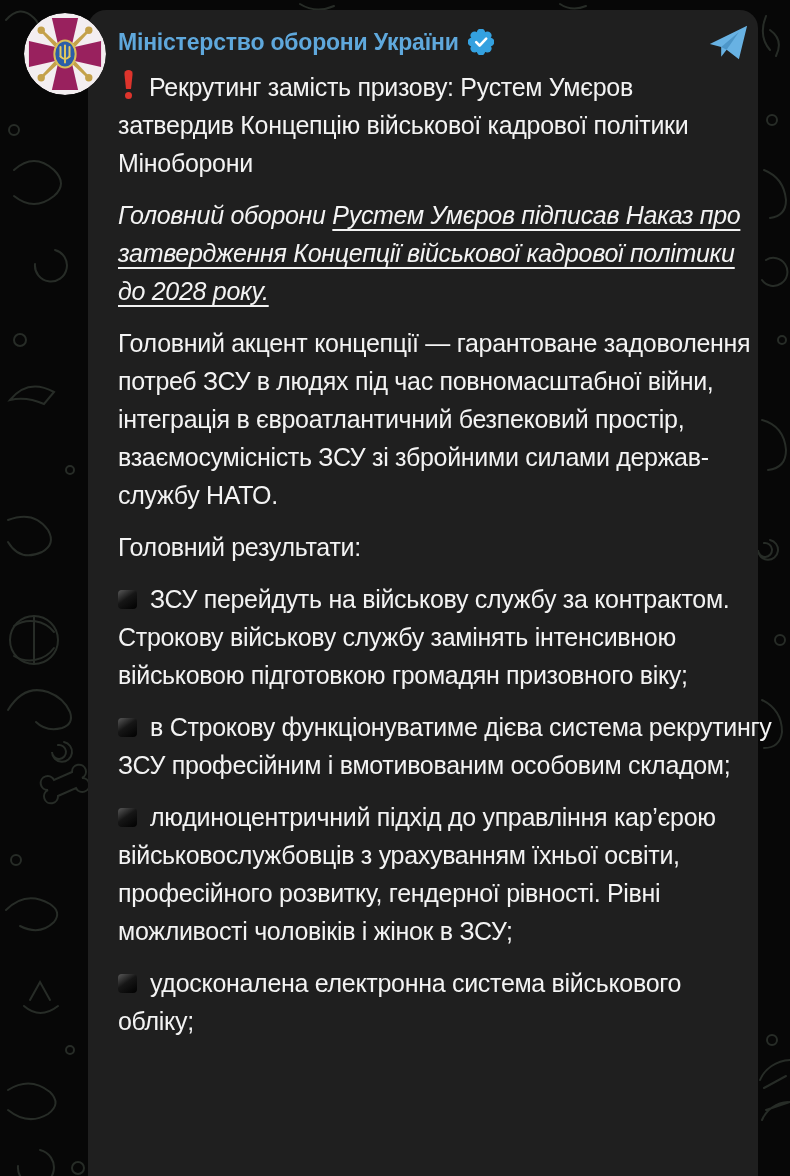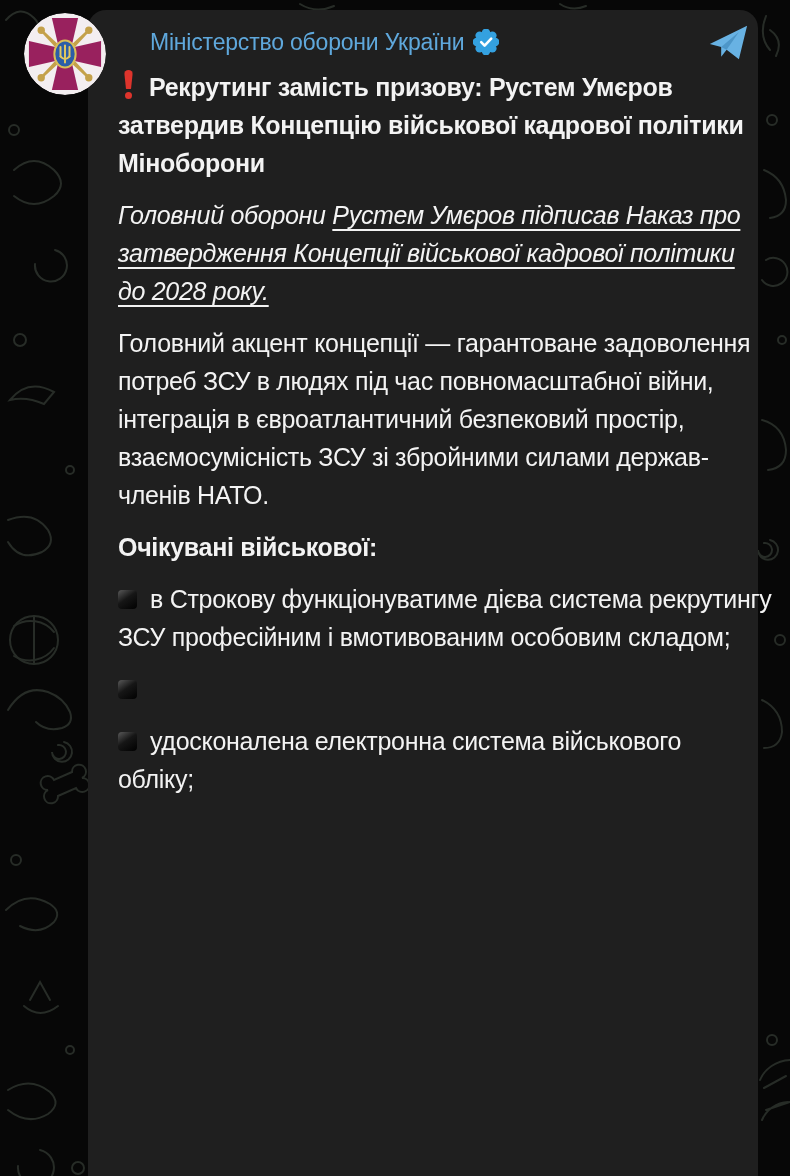--- a/index.html
+++ b/index.html
@@ -16,39 +16,39 @@
   .bubble {
     position:absolute; left:88px; top:10px;
     width:670px; height:1400px;
     background:#1f1f1f;
     border-radius:18px;
     z-index:1;
     padding:16px 16px 0 30px;
   }
   .header { display:flex; align-items:center; gap:9px; height:32px; }
   .channel-name {
-    font-size:23px; font-weight:400; color:#5fa8dc; letter-spacing:-0.2px;
-    white-space:nowrap; cursor:pointer;margin-left:32px;
+    font-size:23px; font-weight:700; color:#5fa8dc; letter-spacing:-0.2px;
+    white-space:nowrap; cursor:pointer;
   }
   .badge { width:26px; height:26px; flex:0 0 auto; }
   .share-btn { position:absolute; top:14px; right:10px; width:40px; height:38px; cursor:pointer; }
 
   .avatar {
     position:absolute; left:24px; top:13px; width:82px; height:82px;
     border-radius:50%; overflow:hidden; z-index:2; cursor:pointer;
   }
 
   .msg { margin-top:10px; }
   .msg p {
     white-space:pre;
     font-size:25px; line-height:38px; letter-spacing:-0.3px;
     color:#f3f3f3;
     margin:0 0 14px 0;
   }
-  .bold { font-weight:700; }
+  .bold { font-weight:400; }
   .italic { font-style:italic; }
   .lead-link {
     text-decoration:underline;
     text-decoration-thickness:2px;
     text-underline-offset:5px;
     cursor:pointer;
   }
 
   .excl {
     display:inline-block; position:relative;
@@ -170,21 +170,27 @@
     <p class="bold"><span class="excl"></span><span>Рекрутинг замість призову: Рустем Умєров
 затвердив Концепцію військової кадрової політики
 Міноборони</span></p>
     <p class="italic"><span>Головний оборони </span><span class="lead-link">Рустем Умєров підписав Наказ про
 затвердження Концепції військової кадрової політики
 до 2028 року.</span></p>
     <p>Головний акцент концепції — гарантоване задоволення
 потреб ЗСУ в людях під час повномасштабної війни,
 інтеграція в євроатлантичний безпековий простір,
 взаємосумісність ЗСУ зі збройними силами держав-
-членів НАТО.</p>
-    <p class="bold">Очікувані військової:</p>
+службу НАТО.</p>
+    <p class="bold">Головний результати:</p>
+    <p><span class="sq"></span><span>ЗСУ перейдуть на військову службу за контрактом.
+Строкову військову службу замінять інтенсивною
+військовою підготовкою громадян призовного віку;</span></p>
     <p><span class="sq"></span><span>в Строкову функціонуватиме дієва система рекрутингу
 ЗСУ професійним і вмотивованим особовим складом;</span></p>
-    <p><span class="sq"></span></p>
+    <p><span class="sq"></span><span>людиноцентричний підхід до управління кар’єрою
+військовослужбовців з урахуванням їхньої освіти,
+професійного розвитку, гендерної рівності. Рівні
+можливості чоловіків і жінок в ЗСУ;</span></p>
     <p><span class="sq"></span><span>удосконалена електронна система військового
 обліку;</span></p>
   </div>
 </div>
 
 </body></html>

